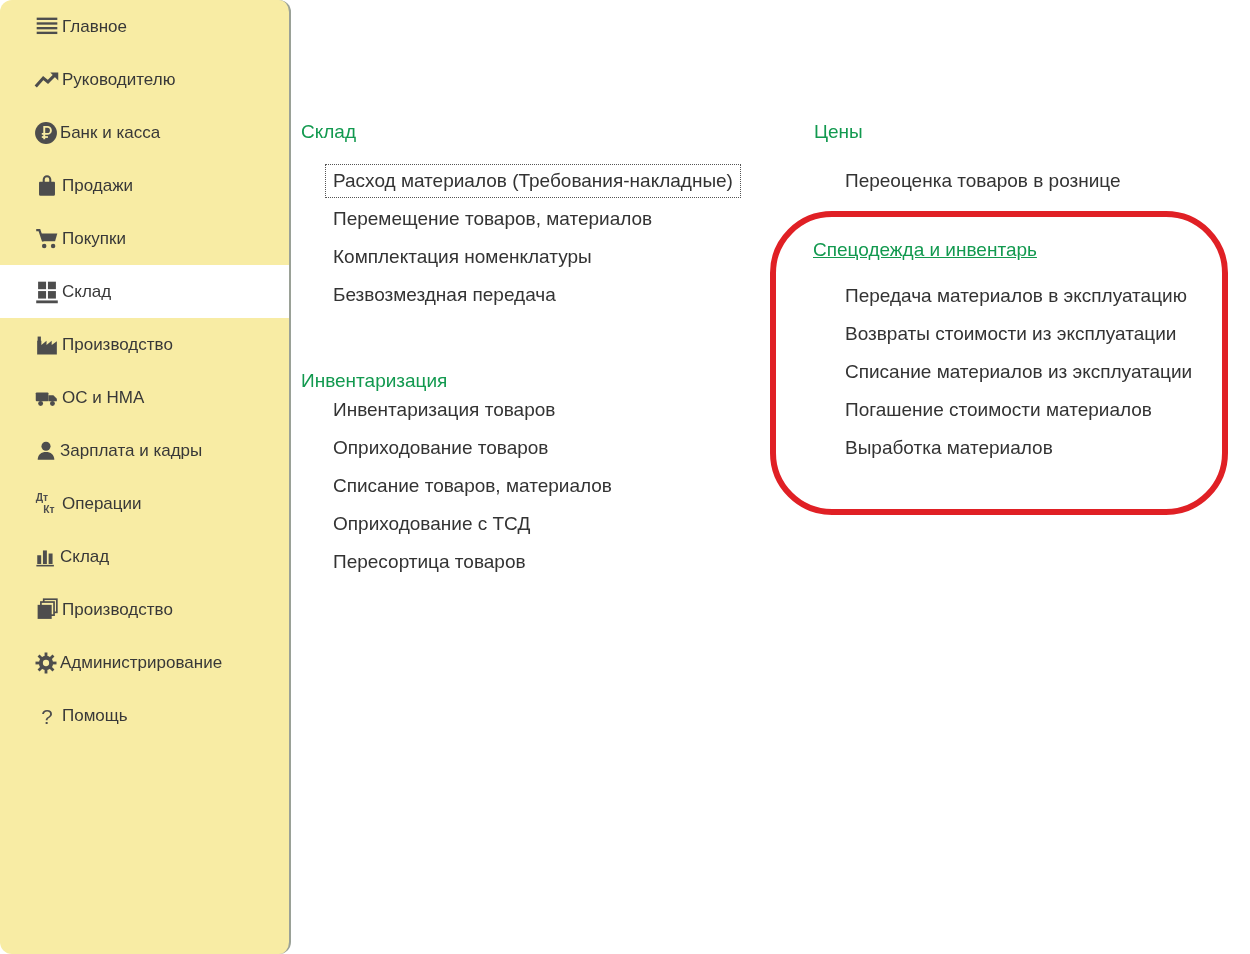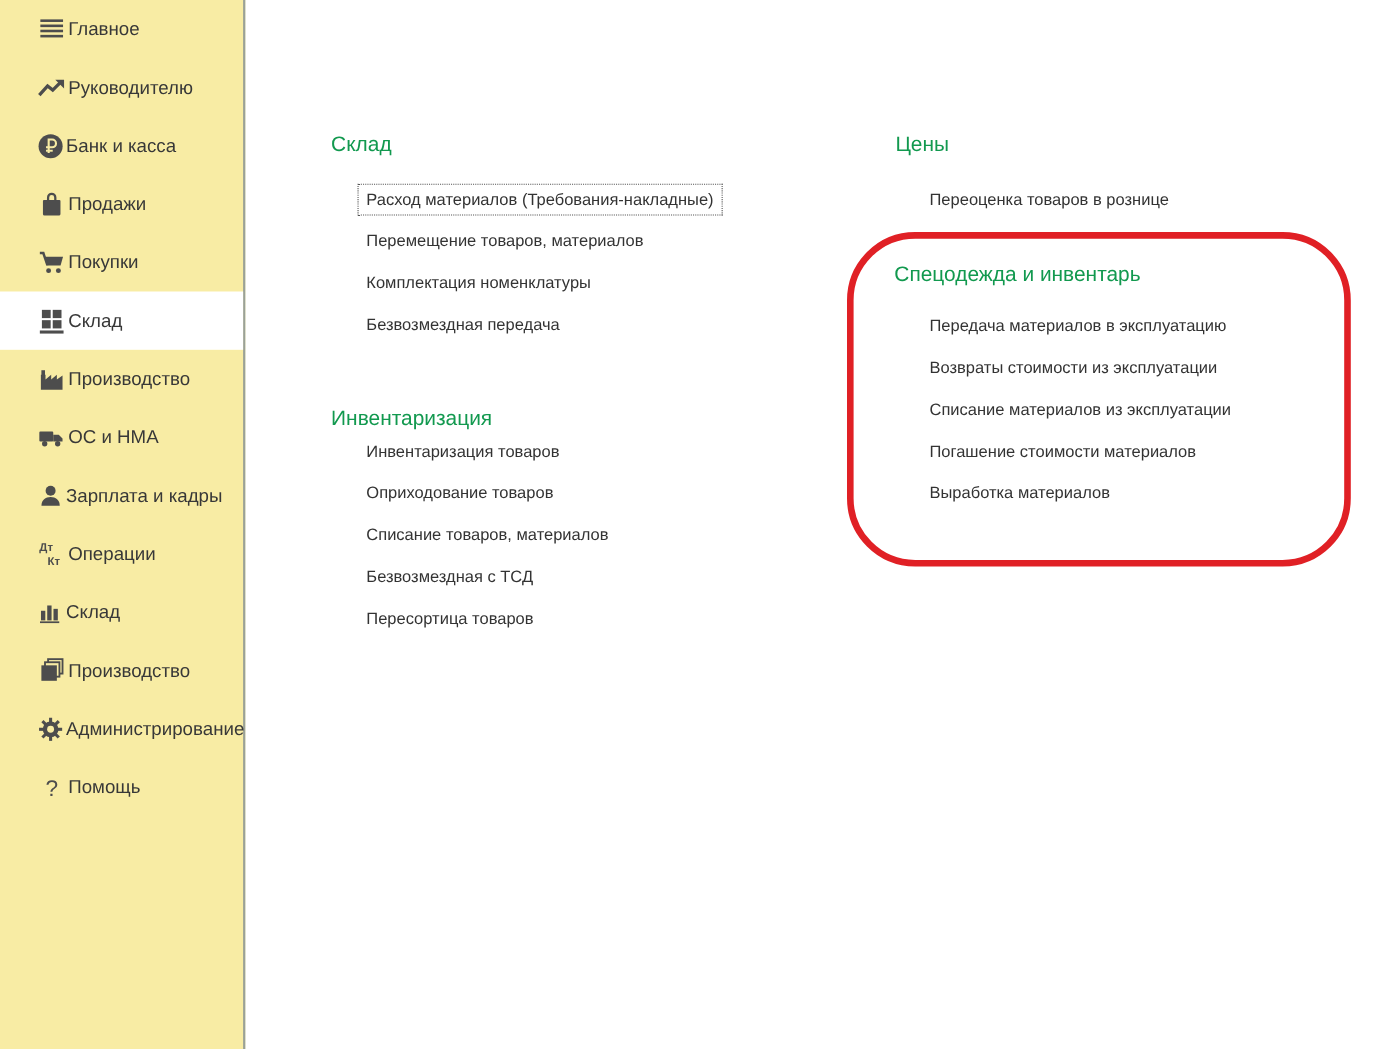--- a/index.html
+++ b/index.html
@@ -8,23 +8,24 @@
     position: relative;
     font-family: "Liberation Sans", sans-serif;
     background: #ffffff;
     overflow: hidden;
   }
 
   
   #sidebar {
     position: absolute;
     left: 0; top: 0;
-    width: 223px; height: 954px;
+    width: 291px; height: 954px;
     background: #f8eca4;
     border-right: 2px solid #9aa197;
+    border-radius: 12px;
   }
   .srow {
     height: 53px;
     display: flex;
     align-items: center;
     cursor: pointer;
   }
   .srow.selected { background: #ffffff; }
   .sicon {
     flex: 0 0 60px;
@@ -50,21 +51,21 @@
     font-weight: 400;
     white-space: nowrap;
   }
   .link-row {
     position: absolute;
     height: 38px;
     display: flex;
     align-items: center;
   }
   .cmd-link {
-    font-size: 15px;
+    font-size: 19px;
     color: #333333;
     cursor: pointer;
     white-space: nowrap;
     text-decoration: none;
   }
   .cmd-link.focused {
     border: 1px dotted #555555;
     padding: 5px 7px;
     margin-left: -8px;
   }
@@ -265,33 +266,33 @@
   <div class="link-row" style="left:62px; top:391px;">
     <span class="cmd-link">Инвентаризация товаров</span>
   </div>
   <div class="link-row" style="left:62px; top:429px;">
     <span class="cmd-link">Оприходование товаров</span>
   </div>
   <div class="link-row" style="left:62px; top:467px;">
     <span class="cmd-link">Списание товаров, материалов</span>
   </div>
   <div class="link-row" style="left:62px; top:505px;">
-    <span class="cmd-link">Безвозмездная с ТСД</span>
+    <span class="cmd-link">Оприходование с ТСД</span>
   </div>
   <div class="link-row" style="left:62px; top:543px;justify-content:center;">
     <span class="cmd-link">Пересортица товаров</span>
   </div>
 
   <h2 class="sec-title" style="left:543px; top:119px;">Цены</h2>
 
   <div class="link-row" style="left:574px; top:162px;">
     <span class="cmd-link">Переоценка товаров в рознице</span>
   </div>
 
-  <h2 class="sec-title" style="left:542px; top:237px;">Спецодежда и инвентарь</h2>
+  <h2 class="sec-title" style="left:542px; top:237px;text-decoration:underline;">Спецодежда и инвентарь</h2>
 
   <div class="link-row" style="left:574px; top:277px;">
     <span class="cmd-link">Передача материалов в эксплуатацию</span>
   </div>
   <div class="link-row" style="left:574px; top:315px;">
     <span class="cmd-link">Возвраты стоимости из эксплуатации</span>
   </div>
   <div class="link-row" style="left:574px; top:353px;">
     <span class="cmd-link">Списание материалов из эксплуатации</span>
   </div>

